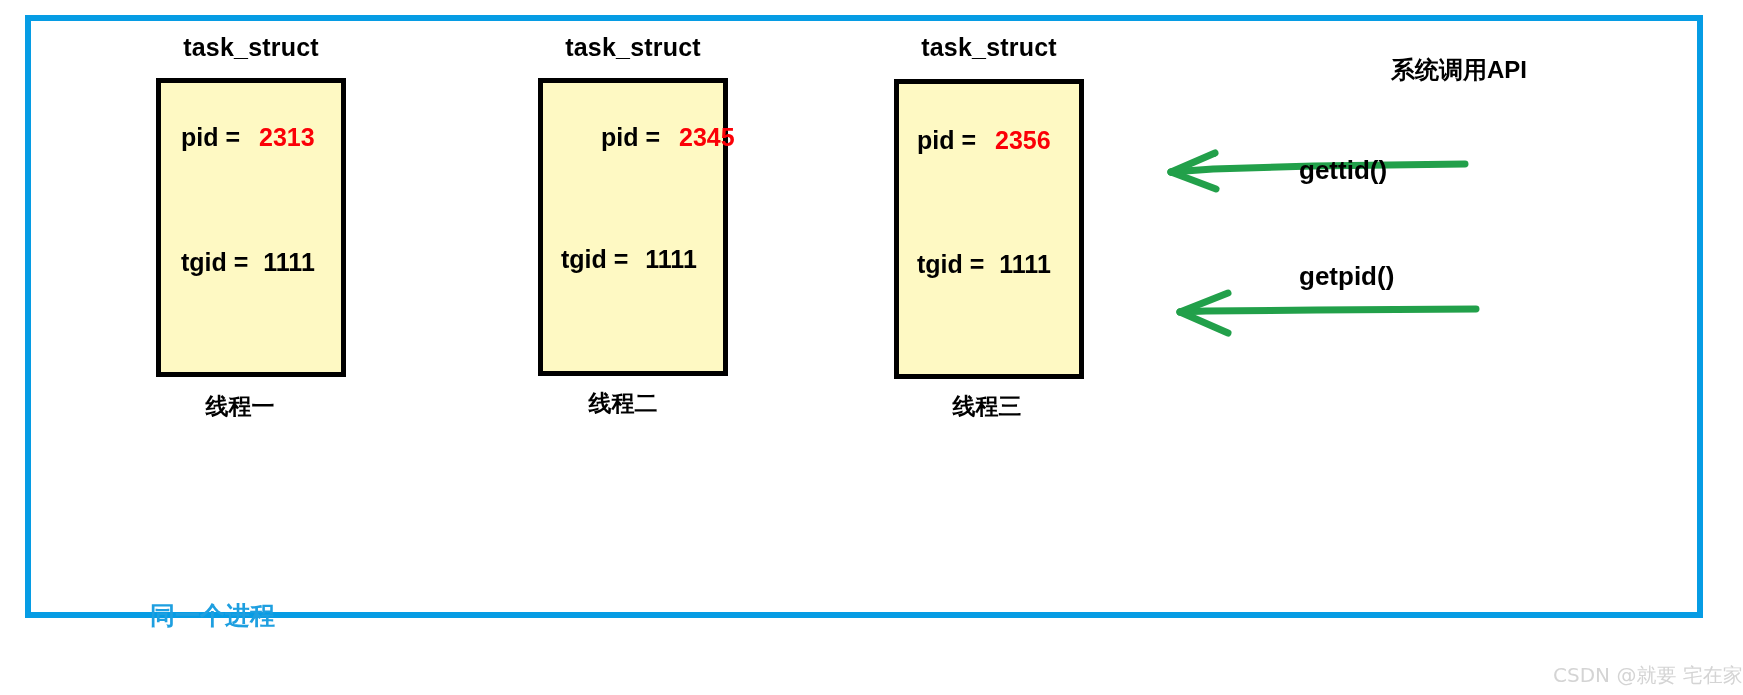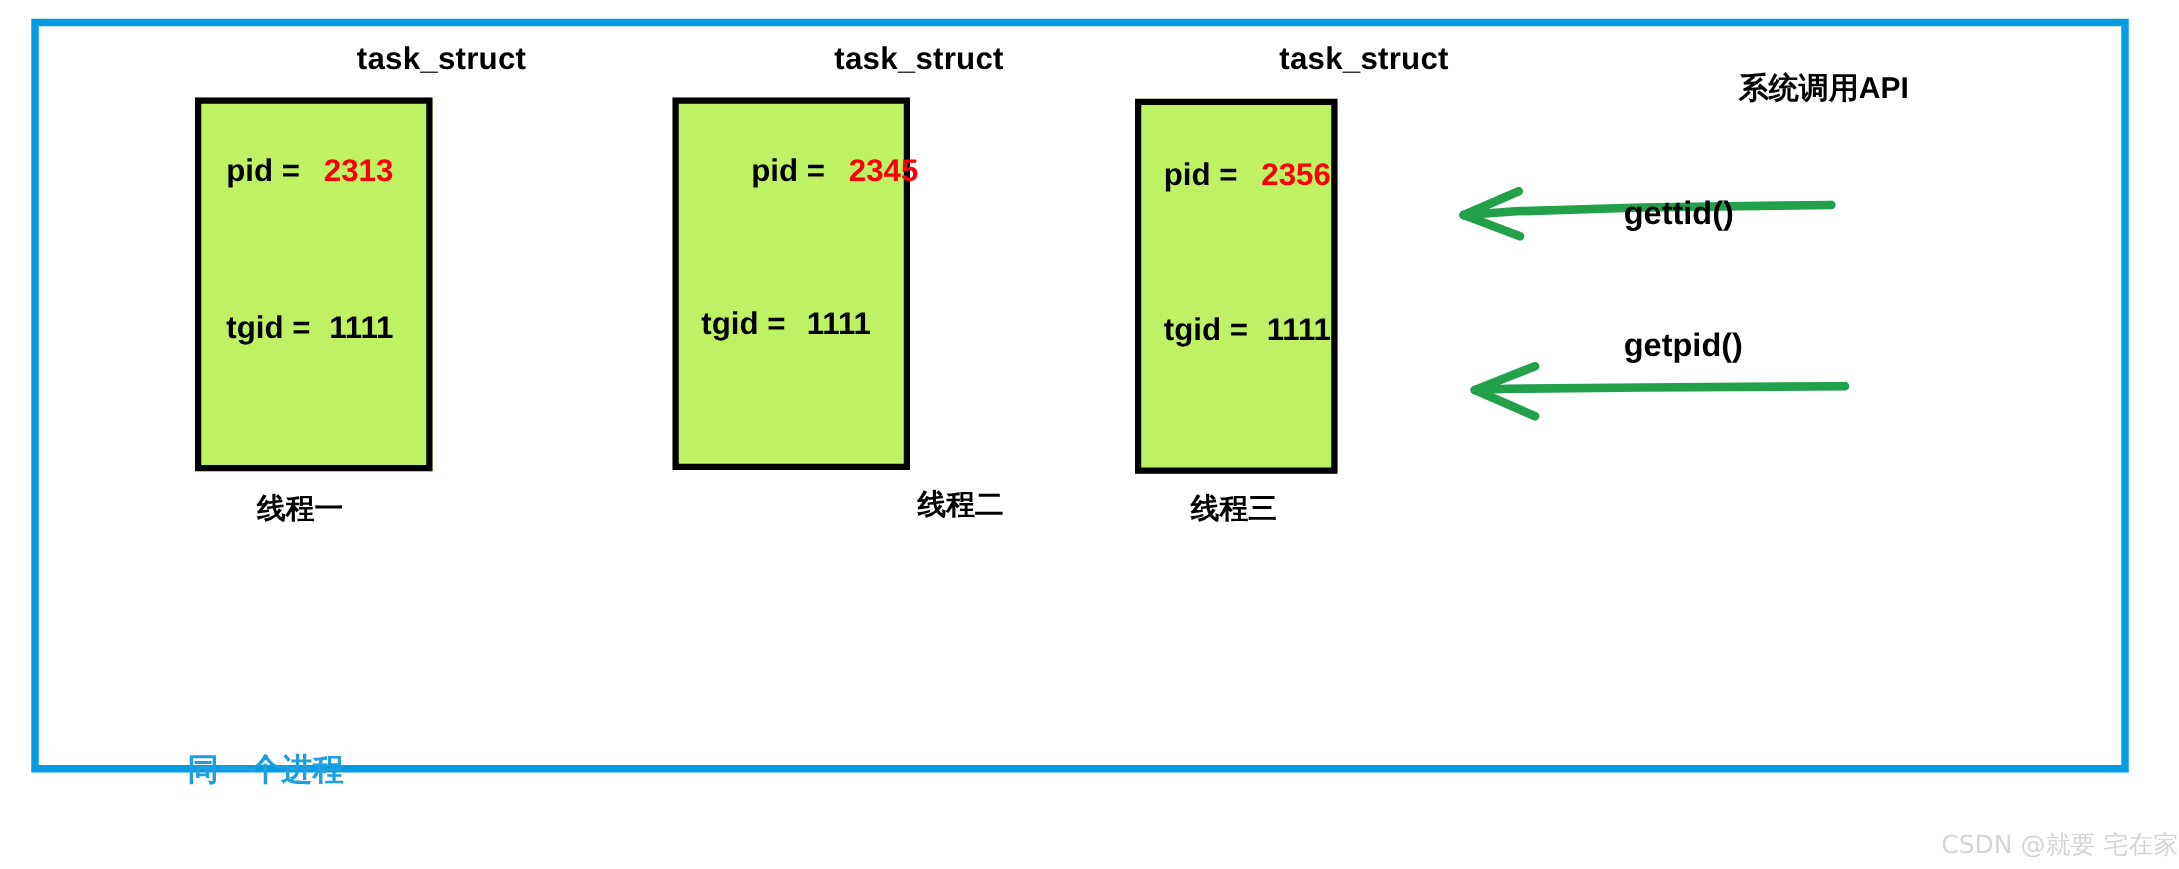--- a/index.html
+++ b/index.html
@@ -34,33 +34,33 @@
     background: #ffffff;
   }
 
   
   .ts-column {
     position: absolute;
     top: 0;
     width: 340px;
   }
   .ts-title {
-    text-align: right;
+    text-align: center;
     font-size: 25px;
     font-weight: bold;
     color: #000000;
     letter-spacing: 0.2px;
     white-space: nowrap;
   }
   .ts-box {
     position: relative;
     margin: 0 auto;
     border: 5px solid #000000;
     box-sizing: border-box;
-    background: #bef264;
+    background: #fef9c3;
   }
   .ts-field {
     position: absolute;
     font-size: 25px;
     font-weight: bold;
     color: #000000;
     white-space: nowrap;
   }
   .ts-field .value-red {
     color: #fb0007;
@@ -142,26 +142,26 @@
       <div class="ts-box" style="margin-top:16px; width:190px; height:298px;">
         <div class="ts-field" style="left:18px; top:40px;margin-left:40px;">
           <span>pid =</span>
           <span class="value-red" style="margin-left:12px;">2345</span>
         </div>
         <div class="ts-field" style="left:18px; top:162px;">
           <span>tgid =</span>
           <span class="value-black" style="margin-left:10px;">1111</span>
         </div>
       </div>
-      <div class="ts-caption" style="margin-top:12px; margin-left:-20px;text-align:right;">线程二</div>
+      <div class="ts-caption" style="margin-top:12px; margin-left:-20px;">线程二</div>
     </div>
 
     <div class="ts-column" style="left:788px; top:12px;">
       <div class="ts-title">task_struct</div>
-      <div class="ts-box" style="margin-top:17px; width:162px; height:300px;">
+      <div class="ts-box" style="margin-top:17px; width:190px; height:300px;">
         <div class="ts-field" style="left:18px; top:42px;">
           <span>pid =</span>
           <span class="value-red" style="margin-left:12px;">2356</span>
         </div>
         <div class="ts-field" style="left:18px; top:166px;">
           <span>tgid =</span>
           <span class="value-black" style="margin-left:8px;">1111</span>
         </div>
       </div>
       <div class="ts-caption" style="margin-top:12px; margin-left:-4px;">线程三</div>

